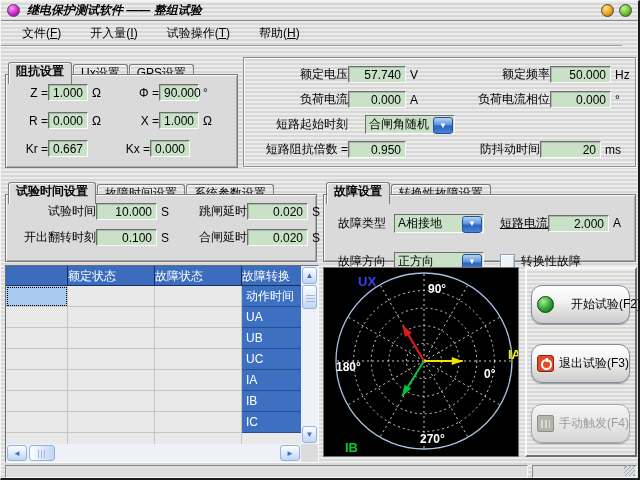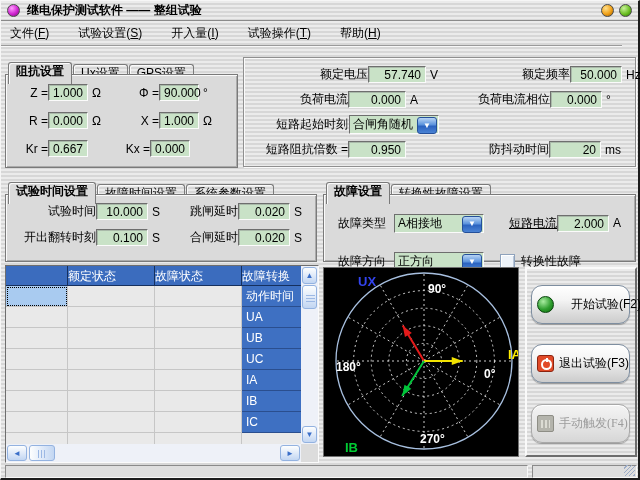--- a/index.html
+++ b/index.html
@@ -4,45 +4,45 @@
 <style>
   html,body{margin:0;padding:0;width:640px;height:480px;overflow:hidden;
     font-family:"Liberation Sans","DejaVu Sans",sans-serif;font-size:12px;color:#000;}
   .window{position:absolute;inset:0;
     background:repeating-linear-gradient(180deg,#ebebeb 0 2px,#d7d7d7 2px 4px);
     border-top:1px solid #f6f6f6;border-left:1px solid #f6f6f6;
     border-right:2px solid #1c1c1c;border-bottom:2px solid #1c1c1c;box-sizing:border-box;}
 
   
   .titlebar{position:absolute;left:0;top:0;right:0;height:20px;display:flex;align-items:center;
-    padding:0 6px;border-bottom:1px solid #8a8a8a;box-sizing:border-box;}
+    padding:0 6px;border-bottom:1px solid #8a8a8a;box-sizing:border-box;font-style:italic;}
   .sphere{width:13px;height:13px;border-radius:50%;display:inline-block;flex:0 0 auto;
     border:1px solid #4a4a4a;box-sizing:border-box;}
   .sphere.purple{background:radial-gradient(circle at 35% 30%,#ff9bff,#d024d0 55%,#760c76);}
   .sphere.orange{background:radial-gradient(circle at 35% 30%,#ffe08a,#f0a018 55%,#9a5a00);}
   .sphere.green{background:radial-gradient(circle at 35% 30%,#c8f09a,#6cc024 55%,#2a7000);}
   .title{font-weight:bold;margin-left:7px;white-space:nowrap;}
   .titlebar-spacer{flex:1;}
   .titlebar .sphere + .sphere{margin-left:5px;}
 
   
   .menubar{position:absolute;left:0;top:21px;right:16px;height:24px;display:flex;align-items:center;
-    padding-left:1px;border-bottom:1px solid #9a9a9a;box-shadow:0 1px 0 #f8f8f8;box-sizing:border-box;}
+    padding-left:13px;border-bottom:1px solid #9a9a9a;box-shadow:0 1px 0 #f8f8f8;box-sizing:border-box;}
   .menu-item{padding:3px 8px;margin-right:13px;white-space:nowrap;cursor:default;}
   .menu-item u{text-decoration:underline;}
 
   
   .lbl{white-space:nowrap;text-align:right;flex:0 0 auto;}
   .unit{white-space:nowrap;flex:0 0 auto;padding-left:4px;}
   .field{flex:0 0 auto;height:17px;line-height:17px;background:#c9e2c7;text-align:right;
     padding:0 4px;box-sizing:border-box;
     border-top:1px solid #6e6e6e;border-left:1px solid #6e6e6e;
     border-bottom:1px solid #fbfbfb;border-right:1px solid #fbfbfb;
     box-shadow:inset 1px 1px 0 #a9b9a9;}
-  .w30{width:30px}.w34{width:36px}.w52{width:52px}.w56{width:40px}.w58{width:58px}
+  .w30{width:30px}.w34{width:36px}.w52{width:61px}.w56{width:40px}.w58{width:58px}
   .combo{flex:0 0 auto;display:flex;width:90px;height:19px;background:#c9e2c7;box-sizing:border-box;
     border-top:1px solid #6e6e6e;border-left:1px solid #6e6e6e;
     border-bottom:1px solid #fbfbfb;border-right:1px solid #fbfbfb;}
   .combo-text{flex:1;line-height:17px;padding-left:3px;white-space:nowrap;overflow:hidden;}
   .combo-btn{width:18px;height:15px;margin:1px;border-radius:3px;border:1px solid #24509a;
     background:linear-gradient(180deg,#b8d4f4,#5b93dd 45%,#2b63c0 55%,#4a83d4);
     color:#fff;display:flex;align-items:center;justify-content:center;}
   .combo-btn::before{content:"▼";font-size:8px;line-height:1;}
   .checkbox{width:13px;height:13px;background:#eef3f9;flex:0 0 auto;
     border:1px solid #8ea2bc;box-shadow:inset 1px 1px 0 #ffffff,inset -1px -1px 0 #b8c6d8;}
@@ -61,21 +61,21 @@
     box-shadow:1px 1px 0 #fafafa,inset 1px 1px 0 #fafafa;box-sizing:border-box;}
   .frow{display:flex;align-items:center;}
 
   #tc-impedance{left:4px;top:52px;width:233px;height:115px;}
   #tc-impedance .frow{padding-left:12px;margin-top:11px;}
   #tc-impedance .frow:first-child{margin-top:9px;}
   #tc-impedance .lbl.l2{margin-left:22px;}
 
   #gb-system{left:242px;top:56px;width:393px;height:110px;}
   #gb-system .frow{margin-top:6px;padding:0 8px 0 6px;height:19px;}
-  #gb-system .frow:first-child{margin-top:7px;margin-left:20px;}
+  #gb-system .frow:first-child{margin-top:7px;}
   #gb-system .lbl.lft{width:98px;}
   #gb-system .lbl.rgt{width:118px;}
   #gb-system .unit{width:22px;}
 
   #tc-timing{left:4px;top:172px;width:312px;height:89px;}
   #tc-timing .frow{padding:0 8px 0 6px;margin-top:7px;height:19px;}
   #tc-timing .lbl.lft{width:84px;}
   #tc-timing .lbl.rgt{width:72px;}
   #tc-timing .unit{width:14px;}
 
@@ -132,21 +132,21 @@
 
   
   .btn-panel{position:absolute;left:524px;top:266px;width:112px;height:190px;box-sizing:border-box;
     border:2px solid;border-color:#fafafa #6e6e6e #6e6e6e #fafafa;}
   .xbtn{position:absolute;left:4px;width:99px;height:39px;border-radius:11px;border:1px solid #7e8ea0;
     background:linear-gradient(180deg,#ffffff 0%,#f4f4f4 38%,#dedede 70%,#cccccc 100%);
     box-shadow:inset 0 1px 0 #ffffff,0 1px 1px rgba(0,0,0,.3);
     display:flex;align-items:center;padding:0 5px;box-sizing:border-box;cursor:default;}
   .xbtn .cap{margin-left:5px;white-space:nowrap;}
   .xbtn.disabled{color:#9c9c9c;border-color:#a8a8a8;
-    background:linear-gradient(180deg,#f4f4f4,#e4e4e4 60%,#d6d6d6);font-family:Liberation Serif, serif;}
+    background:linear-gradient(180deg,#f4f4f4,#e4e4e4 60%,#d6d6d6);}
   .icon{width:17px;height:17px;flex:0 0 auto;box-sizing:border-box;}
   .icon.start{border-radius:50%;border:1px solid #06420a;
     background:radial-gradient(circle at 35% 30%,#a8eca0,#2f9e2f 55%,#0b6c0b);}
   .icon.exit{border-radius:3px;background:#e14a28;border:1px solid #8c2410;position:relative;}
   .icon.exit .ring{position:absolute;left:3px;top:3px;width:7px;height:7px;border:2px solid #fff;border-radius:50%;}
   .icon.exit .ring::after{content:"";position:absolute;left:50%;top:-3px;width:2px;height:4px;background:#fff;
     transform:translateX(-50%);}
   .icon.manual{border-radius:2px;background:#b4b4ac;border:1px solid #8e8e86;position:relative;}
   .icon.manual::after{content:"";position:absolute;left:3px;top:4px;width:9px;height:8px;
     background:repeating-linear-gradient(90deg,#dcdcd4 0 2px,transparent 2px 4px);}
@@ -167,21 +167,20 @@
   <div class="titlebar">
     <span class="sphere purple"></span>
     <span class="title">继电保护测试软件 —— 整组试验</span>
     <span class="titlebar-spacer"></span>
     <span class="sphere orange"></span>
     <span class="sphere green"></span>
   </div>
 
   <div class="menubar">
     <span class="menu-item">文件(<u>F</u>)</span>
-    <span class="menu-item">试验设置(<u>S</u>)</span>
     <span class="menu-item">开入量(<u>I</u>)</span>
     <span class="menu-item">试验操作(<u>T</u>)</span>
     <span class="menu-item">帮助(<u>H</u>)</span>
   </div>
 
   <div class="tabctl" id="tc-impedance">
     <div class="tabs">
       <span class="tab active">阻抗设置</span>
       <span class="tab">Ux设置</span>
       <span class="tab">GPS设置</span>
@@ -227,21 +226,21 @@
       <span class="lbl lft">负荷电流</span>
       <span class="field w58">0.000</span>
       <span class="unit">A</span>
       <span class="spacer"></span>
       <span class="lbl rgt">负荷电流相位</span>
       <span class="field w52">0.000</span>
       <span class="unit">°</span>
     </div>
     <div class="frow">
       <span class="lbl lft">短路起始时刻</span>
-      <span class="combo" style="margin-left:1px;">
+      <span class="combo" style="margin-left:17px;">
         <span class="combo-text">合闸角随机</span>
         <span class="combo-btn"></span>
       </span>
     </div>
     <div class="frow">
       <span class="lbl lft">短路阻抗倍数 =</span>
       <span class="field w58">0.950</span>
       <span class="spacer"></span>
       <span class="lbl rgt">防抖动时间</span>
       <span class="field w52">20</span>

